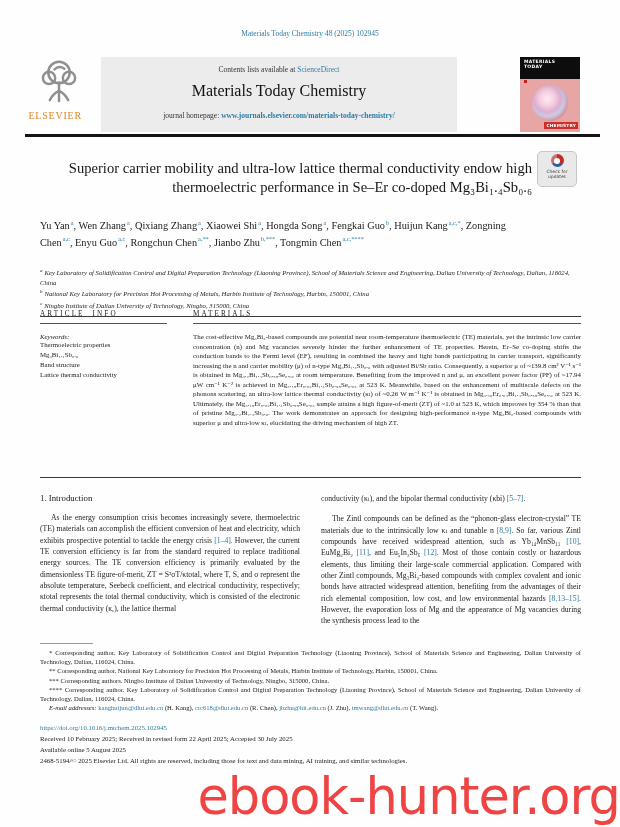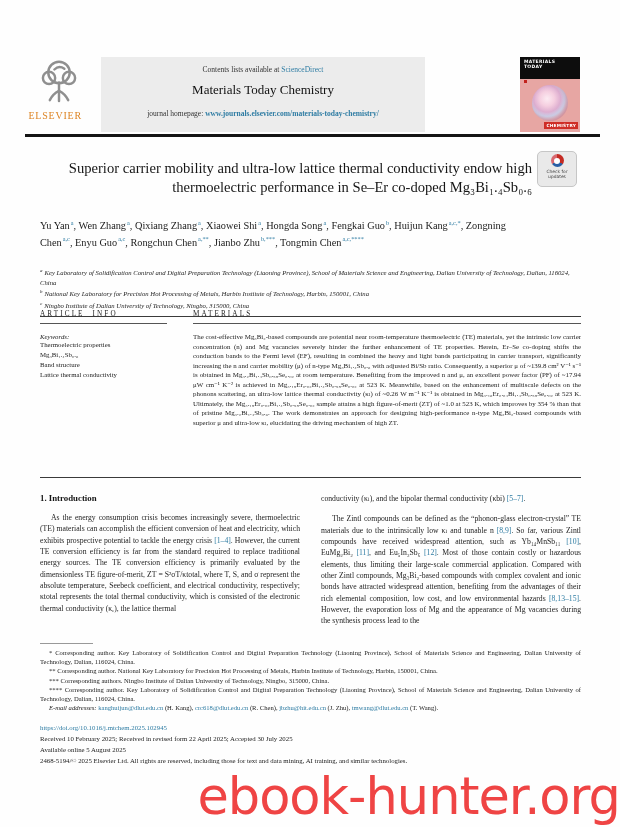--- a/index.html
+++ b/index.html
@@ -6,24 +6,24 @@
   .page{position:relative;width:620px;height:827px;background:#fefefe;overflow:hidden;
         font-family:"Liberation Serif","DejaVu Serif",serif;color:#222;}
 
   
   .journal-ref{position:absolute;top:29px;left:0;width:100%;text-align:center;
                font-size:7.5px;color:#2e7ca3;}
 
   
   .logo-block{position:absolute;top:57px;left:7px;width:75px;height:75px;text-align:right;}
   .logo-block .wordmark{font-size:10px;letter-spacing:0.8px;color:#dd8424;margin-top:1px;}
-  .gray-box{position:absolute;top:57px;left:101px;width:324px;height:75px;background:#ececec;text-align:center;}
+  .gray-box{position:absolute;top:57px;left:101px;width:356px;height:75px;background:#ececec;text-align:center;}
   .contents-line{font-size:7.5px;margin-top:8px;color:#333;}
   .contents-line .sd{color:#2e7ca3;}
-  .mast-title{font-size:13px;color:#111;margin-top:8px;}
+  .mast-title{font-size:16px;color:#111;margin-top:8px;}
   .homepage-line{font-size:7.5px;margin-top:11px;color:#333;}
   .homepage-line .url{color:#2e7ca3;font-weight:bold;}
   .cover{position:absolute;top:57px;left:520px;width:60px;height:75px;background:#e7a6a3;overflow:hidden;}
   .cover-band{background:#0d0d0d;height:22px;padding:2px 0 0 4px;box-sizing:border-box;text-align:left;}
   .cover-band .b1,.cover-band .b2{font-family:"DejaVu Sans",sans-serif;font-weight:bold;
         font-size:4.5px;line-height:5px;color:#fff;letter-spacing:0.3px;}
   .cover-band .dot{display:inline-block;width:3px;height:3px;background:#c2231d;margin-top:1px;}
   .cover-sphere{width:36px;height:36px;border-radius:50%;margin:6px auto 0;
         background:radial-gradient(circle at 42% 38%, #fcebf2 0%, #f5cfe0 24%, #ddaed0 44%, #ccd2ea 58%, #e9b6ba 76%, #e2928f 100%);
         box-shadow:inset -2px -2px 4px rgba(180,90,110,.45);}
@@ -61,21 +61,21 @@
   .block-heading{font-size:7.2px;letter-spacing:2.1px;word-spacing:4px;color:#1d1d1d;}
   .heading-rule{border:none;border-top:1px solid #555;margin:5px 0 0 0;}
   .kw-label{font-style:italic;font-size:6.8px;margin-top:9px;}
   .kw{font-size:6.8px;line-height:1.45;}
   .abs-text{margin-top:8px;font-size:6.9px;line-height:1.38;text-align:justify;color:#222;}
 
   
   .body-cols{position:absolute;top:493px;left:40px;width:541px;display:flex;}
   .bcol{width:260px;flex:none;}
   .bcol-left{margin-right:21px;}
-  .sec-heading{font-size:8.8px;font-weight:bold;color:#161616;}
+  .sec-heading{font-size:8.8px;font-weight:normal;color:#161616;}
   .bpara{font-size:7.7px;line-height:1.47;text-align:justify;color:#242424;margin:9px 0 0 0;text-indent:11px;}
   .bpara.first{margin-top:0;text-indent:0;}
   .cite{color:#2e7ca3;}
 
   
   .footnotes{position:absolute;top:643px;left:40px;width:541px;}
   .fn-rule{width:53px;border:none;border-top:1px solid #999;margin:0 0 4px 0;}
   .fnote{font-size:6.6px;line-height:1.4;text-indent:9px;margin:0;color:#222;text-align:justify;}
   .email-line{font-size:6.6px;line-height:1.4;text-indent:9px;margin:0;color:#222;}
   .email-label{font-style:italic;}
@@ -87,20 +87,21 @@
 
   
   .watermark{position:absolute;right:0px;bottom:1px;font-family:"DejaVu Sans","Liberation Sans",sans-serif;
              font-weight:normal;font-size:51px;letter-spacing:-1px;color:#ef4444;white-space:nowrap;}
 </style>
 </head>
 <body>
 
 <div class="page">
 
+  <div class="journal-ref">Materials Today Chemistry 48 (2025) 102945</div>
 
   <div class="logo-block">
     <span>
       <svg viewBox="0 0 60 62" width="46" height="48" aria-hidden="true">
         <g fill="none" stroke="#8f8f8f" stroke-width="3.2" stroke-linecap="round">
           <circle cx="30" cy="20" r="14"></circle>
           <circle cx="17" cy="27" r="8"></circle>
           <circle cx="43" cy="27" r="8"></circle>
           <path d="M30 33 L30 57"></path>
           <path d="M30 44 Q22 48 18 56"></path>

